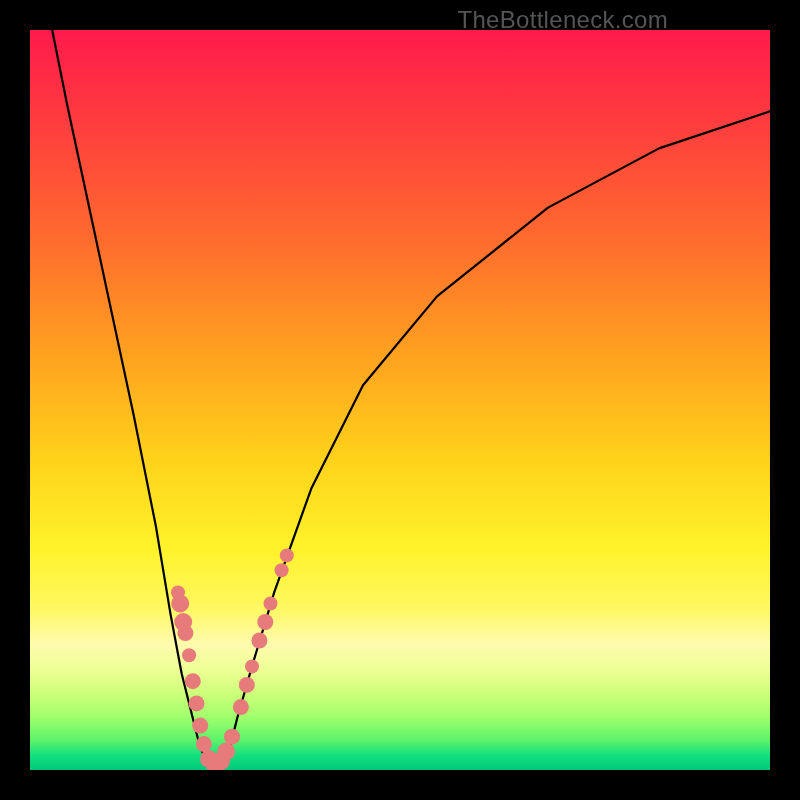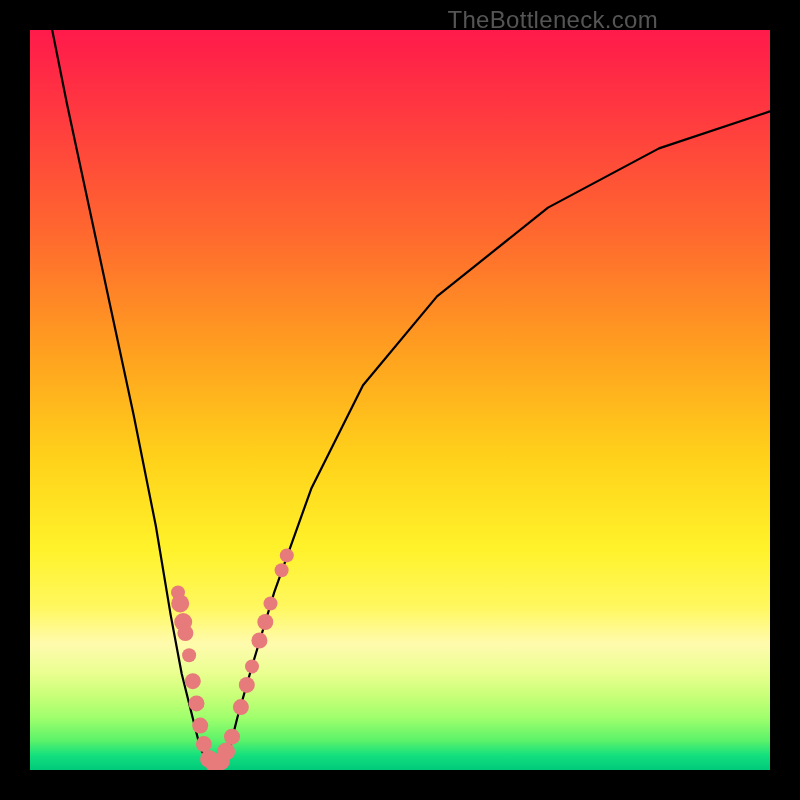--- a/index.html
+++ b/index.html
@@ -9,20 +9,21 @@
     height: 800px;
     overflow: hidden;
     background: #000;
     font-family: Arial, Helvetica, sans-serif;
   }
   .frame {
     position: absolute;
     left: 0; top: 0;
     width: 668px; height: 800px;
     background: #000;
+    padding-left: 10px;
   }
   .plot {
     position: absolute;
     left: 30px;
     top: 30px;
     width: 740px;
     height: 740px;
     overflow: hidden;
   }
   .gradient {

